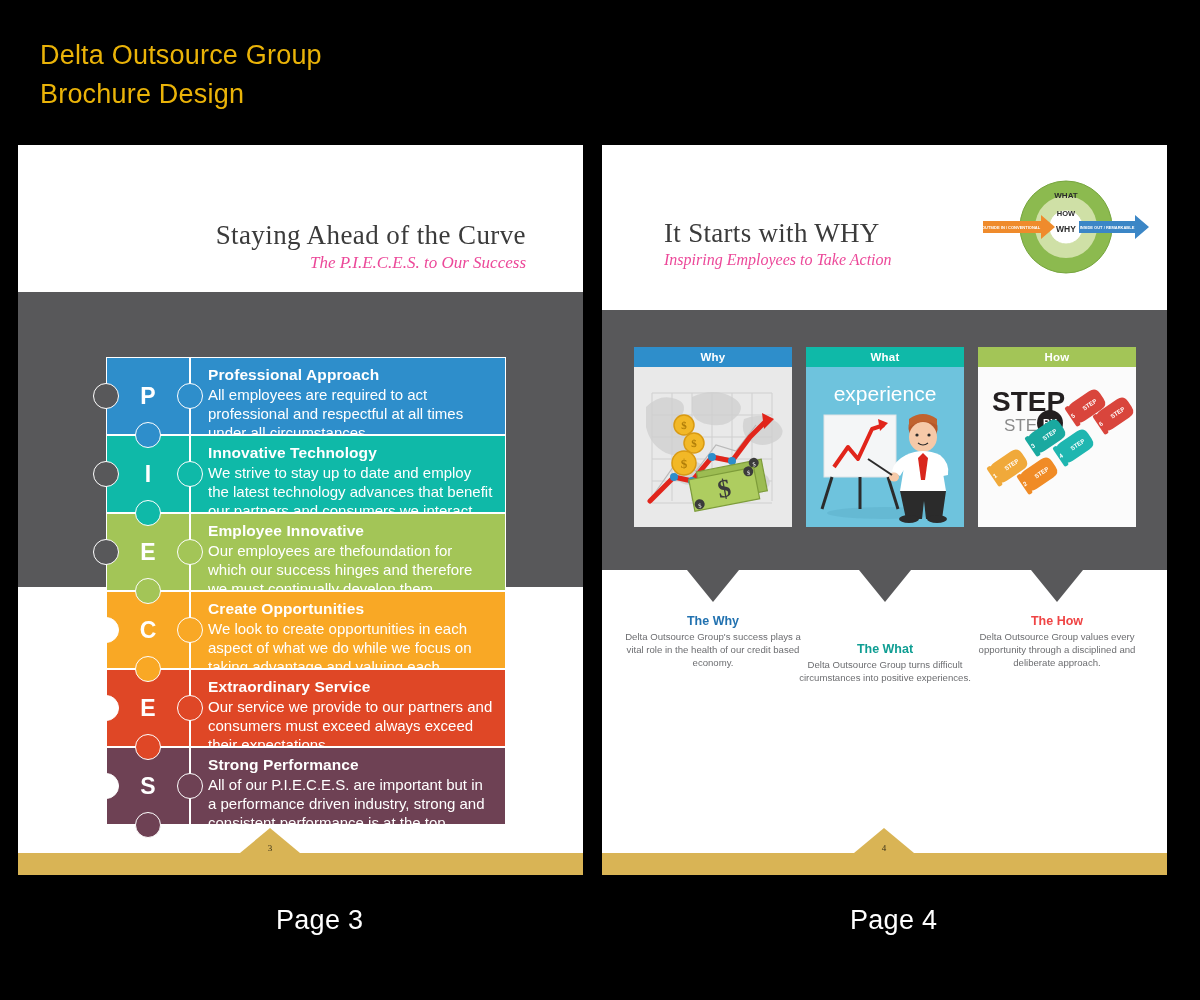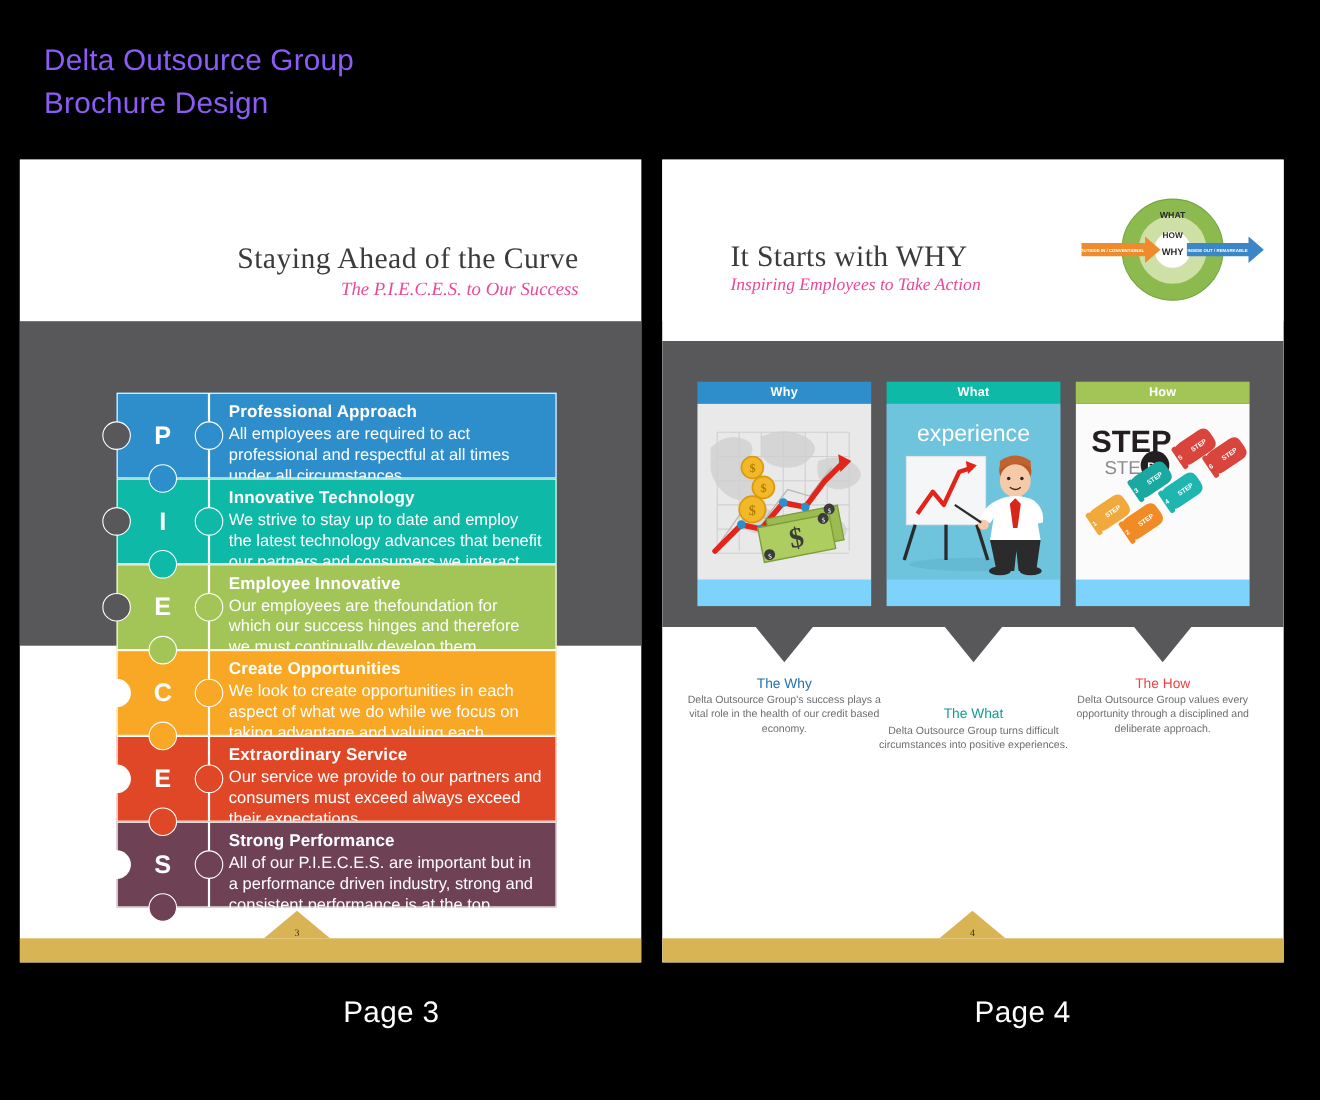--- a/index.html
+++ b/index.html
@@ -7,36 +7,36 @@
     width: 1200px; height: 1000px;
     background: #000;
     font-family: "Liberation Sans", sans-serif;
     overflow: hidden;
     position: relative;
   }
 
   
   .deck-title {
     position: absolute; left: 40px; top: 36px;
-    color: #8b5cf6; font-size: 27px; line-height: 1.45;
+    color: #eab308; font-size: 27px; line-height: 1.45;
     font-weight: 300; letter-spacing: .2px;
   }
   .deck-title div { white-space: nowrap; }
 
   
   .page {
     position: absolute; top: 145px; width: 565px; height: 730px;
     background: #fff; overflow: hidden;
   }
   #page-left  { left: 18px; }
   #page-right { left: 602px; }
 
   .page-caption {
     position: absolute; top: 905px; color: #fff;
-    font-size: 27px; font-weight: 300; letter-spacing: .3px; margin-left: 36px;
+    font-size: 27px; font-weight: 300; letter-spacing: .3px;
   }
   #caption-left  { left: 276px; }
   #caption-right { left: 850px; }
 
   
   .slide-head {
     position: absolute; left: 0; top: 0; width: 100%; height: 147px;
     background: #fff;
   }
   .slide-title {
@@ -102,30 +102,30 @@
   
   .knob { position: absolute; border-radius: 50%; }
 
   
   .cards { position: absolute; left: 32px; top: 202px; width: 502px; height: 185px; }
   .card { position: absolute; top: 0; width: 158px; }
   .card-head {
     height: 20px; color: #fff; font-size: 11.5px; font-weight: 700;
     text-align: center; line-height: 20px; letter-spacing: .2px;
   }
-  .card-img { height: 184px; position: relative; overflow: hidden; background: #7dd3fc; }
+  .card-img { height: 160px; position: relative; overflow: hidden; background: #0369a1; }
 
   .pointer {
     position: absolute; width: 0; height: 0;
     border-left: 26px solid transparent;
     border-right: 26px solid transparent;
     border-top: 32px solid #58585a;
   }
   .cap { position: absolute; width: 176px; text-align: center; }
-  .cap-title { font-size: 12.5px; font-weight: 400; margin-bottom: 2px; }
+  .cap-title { font-size: 12.5px; font-weight: 700; margin-bottom: 2px; }
   .cap-body { font-size: 9.6px; color: #6d6e71; line-height: 1.38; }
 
   
   #golden { position: absolute; right: 18px; top: 32px; width: 166px; height: 100px; }
 </style>
 </head>
 <body>
 
 <div class="deck-title">
   <div>Delta Outsource Group</div>

